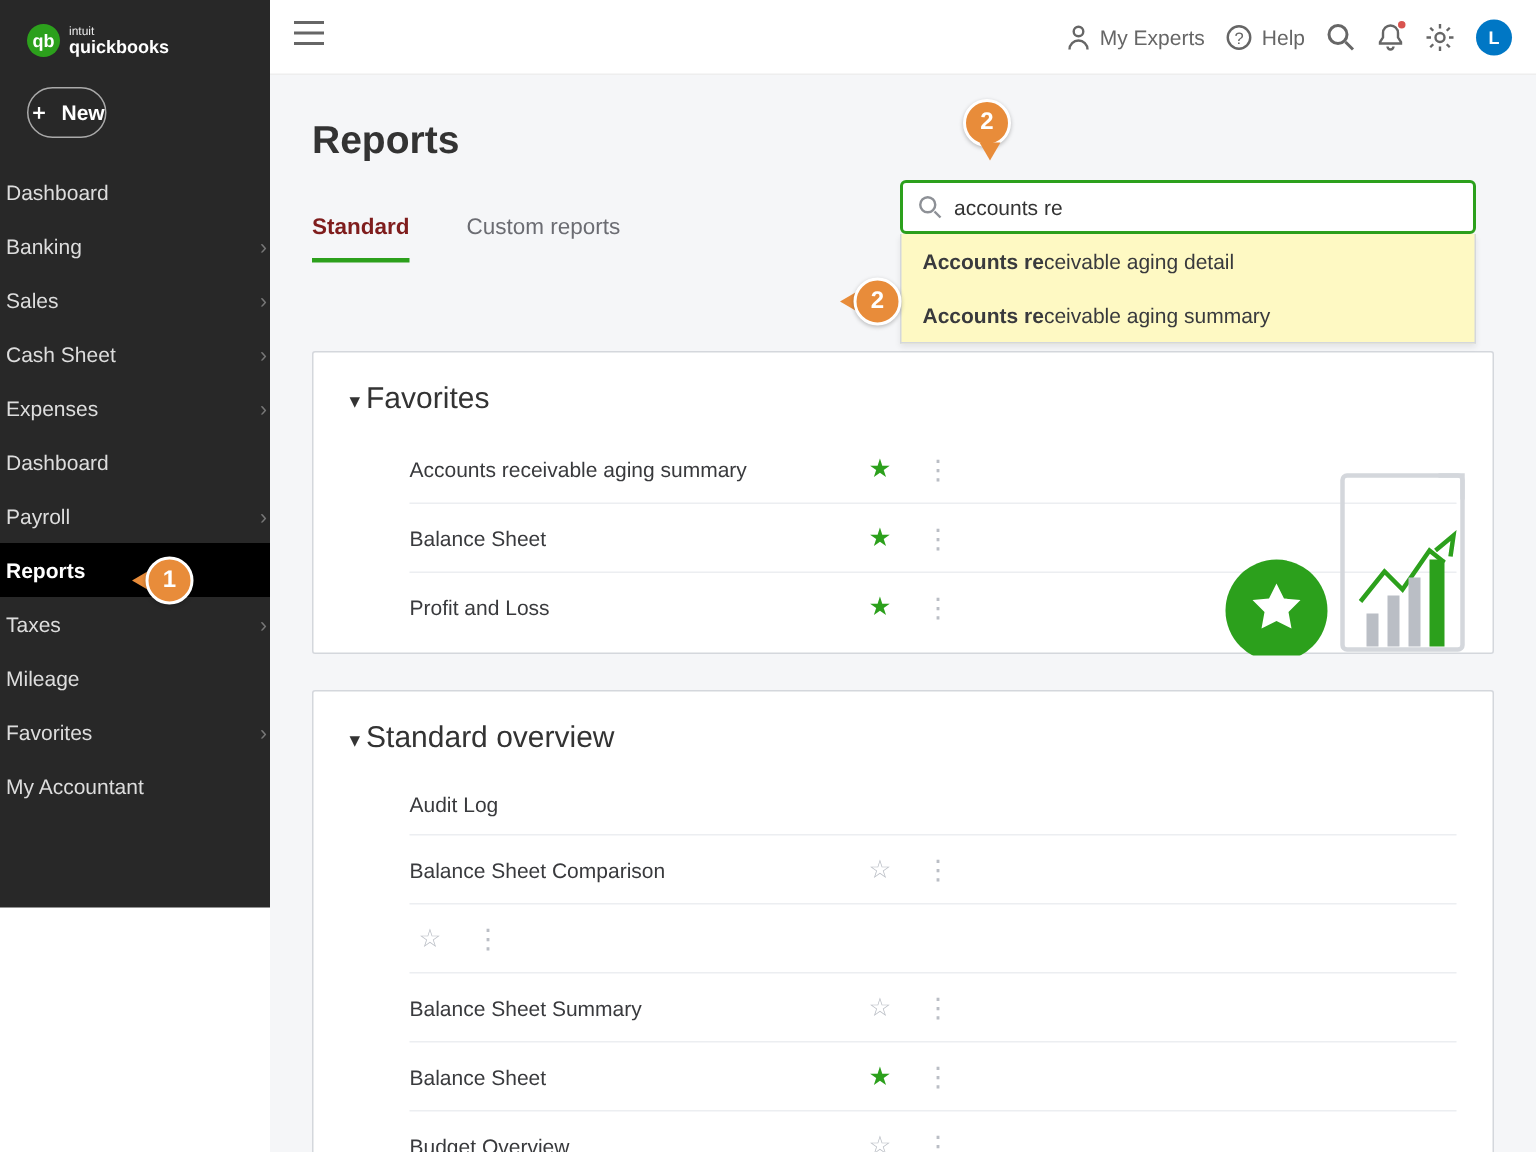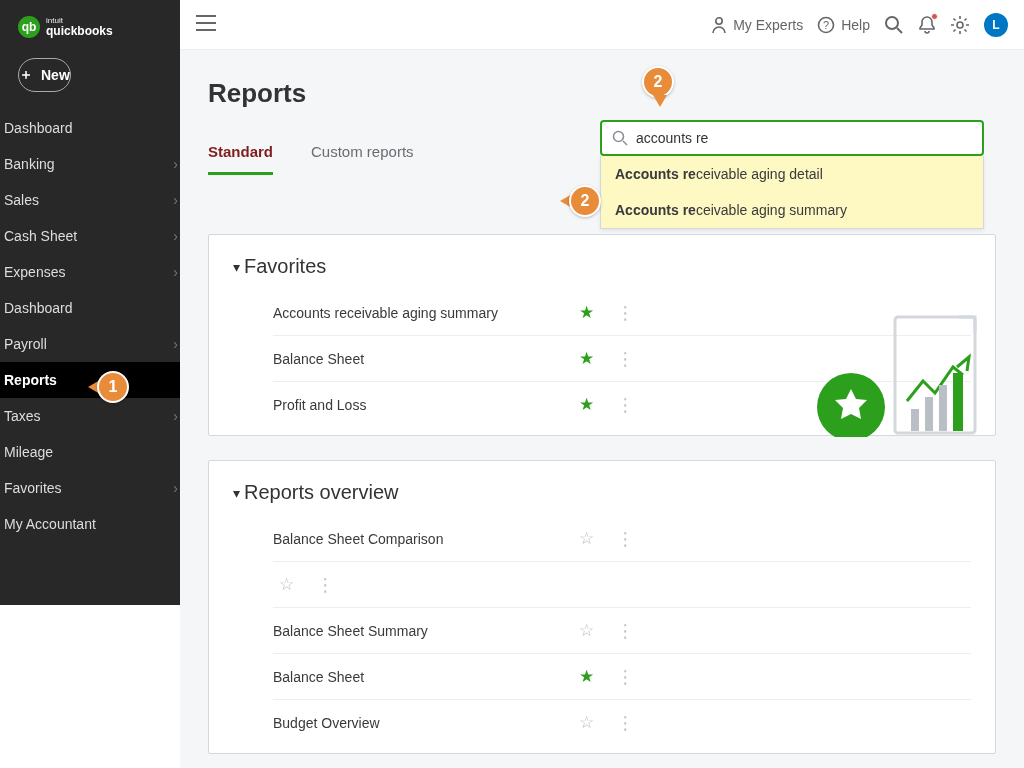--- a/index.html
+++ b/index.html
@@ -214,23 +214,26 @@
         <rect x="100" y="112" width="8" height="22" fill="#babec5"></rect>
         <rect x="114" y="100" width="8" height="34" fill="#babec5"></rect>
         <rect x="128" y="88" width="8" height="46" fill="#babec5"></rect>
         <rect x="142" y="76" width="10" height="58" fill="#2ca01c"></rect>
       </svg>
     </div>
 
     <div class="panel">
       <h2>
         <span class="caret">▾</span>
-        <span>Reports overview</span>
+        <span>Standard overview</span>
       </h2>
       <div id="ov-rows">
+          <div class="report-row">
+            <span class="report-name">Audit Log</span>
+          </div>
           <div class="report-row">
             <span class="report-name">Balance Sheet Comparison</span>
             <span class="star empty">☆</span>
             <span class="more">⋮</span>
           </div>
           <div class="report-row">
             <span class="star empty">☆</span>
             <span class="more">⋮</span>
           </div>
           <div class="report-row">

